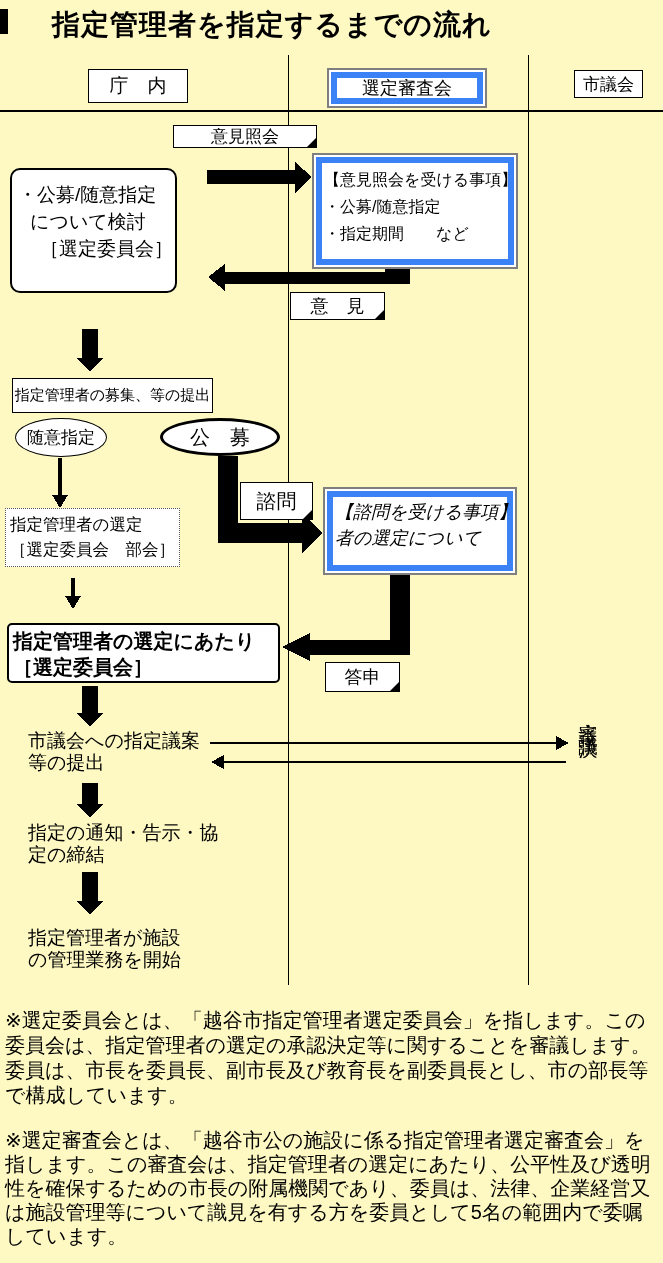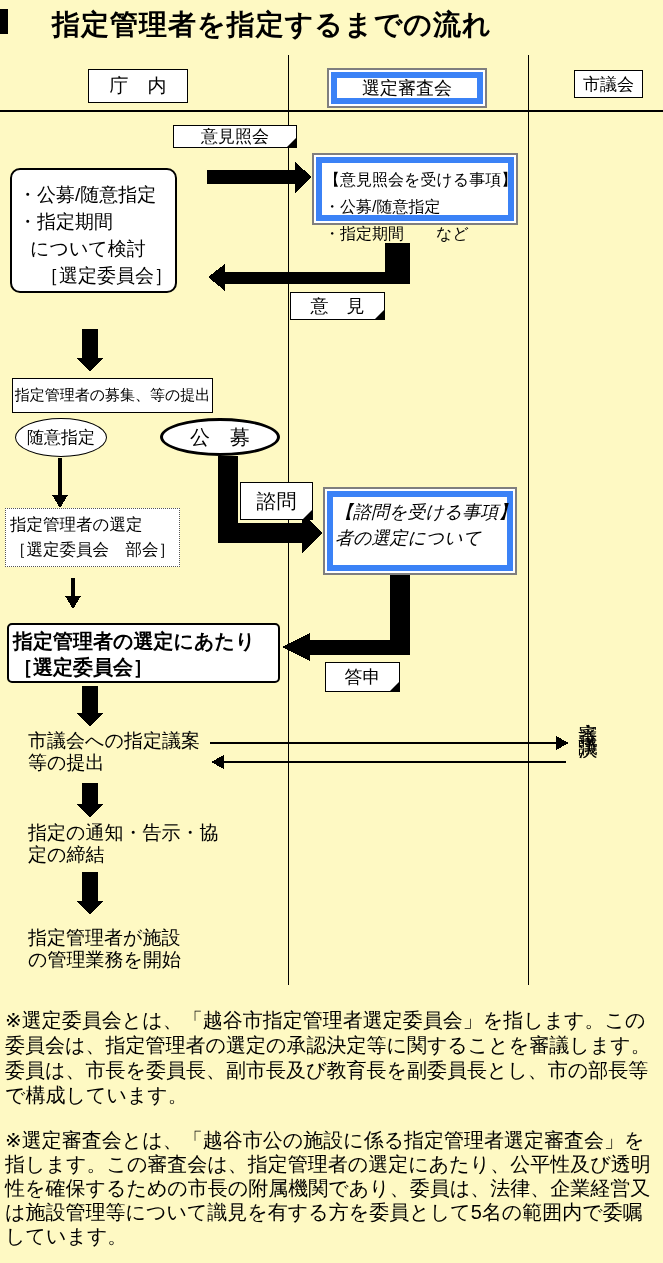--- a/index.html
+++ b/index.html
@@ -100,34 +100,33 @@
   </div>
   <div class="dbox" style="left:327px;top:68px;width:160px;height:40px;">
     <div class="inner center" style="font-size:18px;">
       <span>選定審査会</span>
     </div>
   </div>
   <div class="box center" style="left:574px;top:70px;width:69px;height:28px;font-size:17px;">
     <span>市議会</span>
   </div>
 
-  <div class="tag center" style="left:173px;top:125px;width:124px;height:23px;font-size:17px;">
+  <div class="tag center" style="left:173px;top:125px;width:144px;height:23px;font-size:17px;">
     <span>意見照会</span>
   </div>
 
   <div class="box round" style="left:10px;top:168px;width:167px;height:125px;">
     <div class="lines" style="font-size:19px;line-height:27px;padding-top:11px;">
       <span>・公募/随意指定</span>
-      <span>・指定期間</span>
       <span class="i1">について検討</span>
       <span class="i2">［選定委員会］</span>
     </div>
   </div>
 
-  <div class="dbox" style="left:312px;top:153px;width:206px;height:72px;">
+  <div class="dbox" style="left:312px;top:153px;width:206px;height:116px;">
     <div class="inner">
       <div class="lines" style="font-size:16px;line-height:27px;padding:3px 2px;">
         <span>【意見照会を受ける事項】</span>
         <span>・公募/随意指定</span>
         <span>・指定期間　　など</span>
       </div>
     </div>
   </div>
 
   <div class="tag center" style="left:290px;top:292px;width:95px;height:28px;font-size:18px;">

